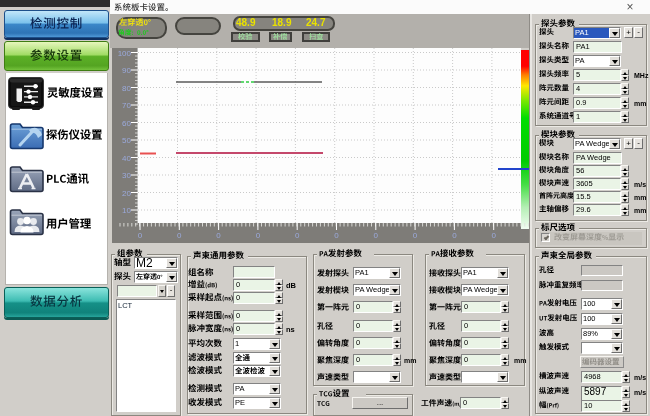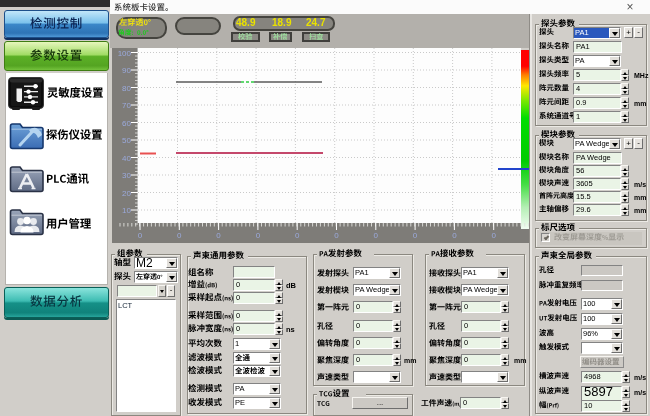--- a/index.html
+++ b/index.html
@@ -857,21 +857,21 @@
 <div style="left:611px;top:314px;width:11px;height:10px;background:#e2dfda;border:1px solid;border-color:#fff #6e6e6e #6e6e6e #fff">
     <div style="left:2px;top:3px;width:0;height:0;border:3.5px solid transparent;border-top:4.5px solid #000;border-bottom:none"></div>
   </div>
 <svg class="z" style="left:539.0px;top:329.0px;color:#000" width="15" height="9">
     <g fill="currentColor" transform="translate(0,6.45) scale(0.007500,-0.007500)">
       <use href="#gb6ce2" x="0"></use>
       <use href="#gb9ad8" x="1000"></use>
     </g>
   </svg>
 <div style="left:581px;top:328px;width:42px;height:12px;background:#fff;border:1px solid;border-color:#838383 #fff #fff #838383;"></div>
-<div style="left:583px;top:330px;width:27px;height:8px;font-size:7.5px;line-height:8px;color:#000;"><span class="t">96%</span></div>
+<div style="left:583px;top:330px;width:27px;height:8px;font-size:7.5px;line-height:8px;color:#000;"><span class="t">89%</span></div>
 <div style="left:611px;top:329px;width:11px;height:10px;background:#e2dfda;border:1px solid;border-color:#fff #6e6e6e #6e6e6e #fff">
     <div style="left:2px;top:3px;width:0;height:0;border:3.5px solid transparent;border-top:4.5px solid #000;border-bottom:none"></div>
   </div>
 <svg class="z" style="left:539.0px;top:343.0px;color:#000" width="30" height="9">
     <g fill="currentColor" transform="translate(0,6.45) scale(0.007500,-0.007500)">
       <use href="#gb89e6" x="0"></use>
       <use href="#gb53d1" x="1000"></use>
       <use href="#gb6a21" x="2000"></use>
       <use href="#gb5f0f" x="3000"></use>
     </g>
@@ -907,21 +907,21 @@
   </div>
 <div class="t" style="left:634px;top:374px;font-size:7px;font-weight:bold">m/s</div>
 <svg class="z" style="left:539.0px;top:387.0px;color:#000" width="30" height="9">
     <g fill="currentColor" transform="translate(0,6.45) scale(0.007500,-0.007500)">
       <use href="#gb7eb5" x="0"></use>
       <use href="#gb6ce2" x="1000"></use>
       <use href="#gb58f0" x="2000"></use>
       <use href="#gb901f" x="3000"></use>
     </g>
   </svg>
-<div style="left:581px;top:386px;width:41px;height:16px;background:#eaf4e6;border:1px solid;border-color:#838383 #fff #fff #838383;font-size:13px;line-height:10px;padding-left:2px;color:#000;"><span class="t">5897</span></div>
+<div style="left:581px;top:386px;width:41px;height:16px;background:#eaf4e6;border:1px solid;border-color:#838383 #fff #fff #838383;font-size:10px;line-height:10px;padding-left:2px;color:#000;"><span class="t">5897</span></div>
 <div style="left:622px;top:386px;width:8px;height:6px;background:#e2dfda;border:1px solid;border-color:#f6f4f0 #6e6e6e #6e6e6e #f6f4f0">
     <div style="left:1px;top:2px;border:2px solid transparent;border-bottom:3px solid #000;border-top:none;width:0;height:0"></div>
   </div>
 <div style="left:622px;top:392px;width:8px;height:6px;background:#e2dfda;border:1px solid;border-color:#f6f4f0 #6e6e6e #6e6e6e #f6f4f0">
     <div style="left:1px;top:1px;border:2px solid transparent;border-top:3px solid #000;border-bottom:none;width:0;height:0"></div>
   </div>
 <div class="t" style="left:634px;top:389px;font-size:7px;font-weight:bold">m/s</div>
 <svg class="z" style="left:539.0px;top:401.0px;color:#000" width="20" height="9">
     <g fill="currentColor" transform="translate(0,6.45) scale(0.007500,-0.007500)">
       <use href="#gb5e45" x="0"></use>

